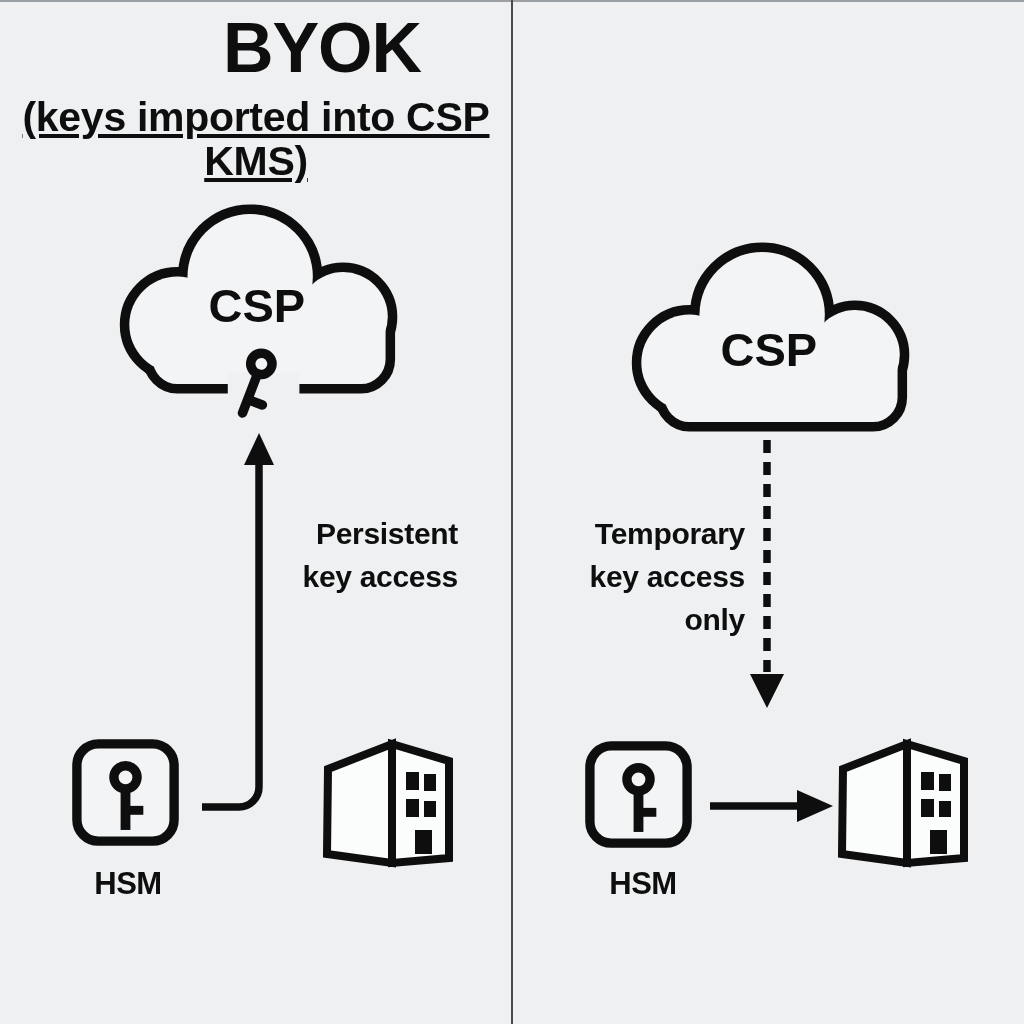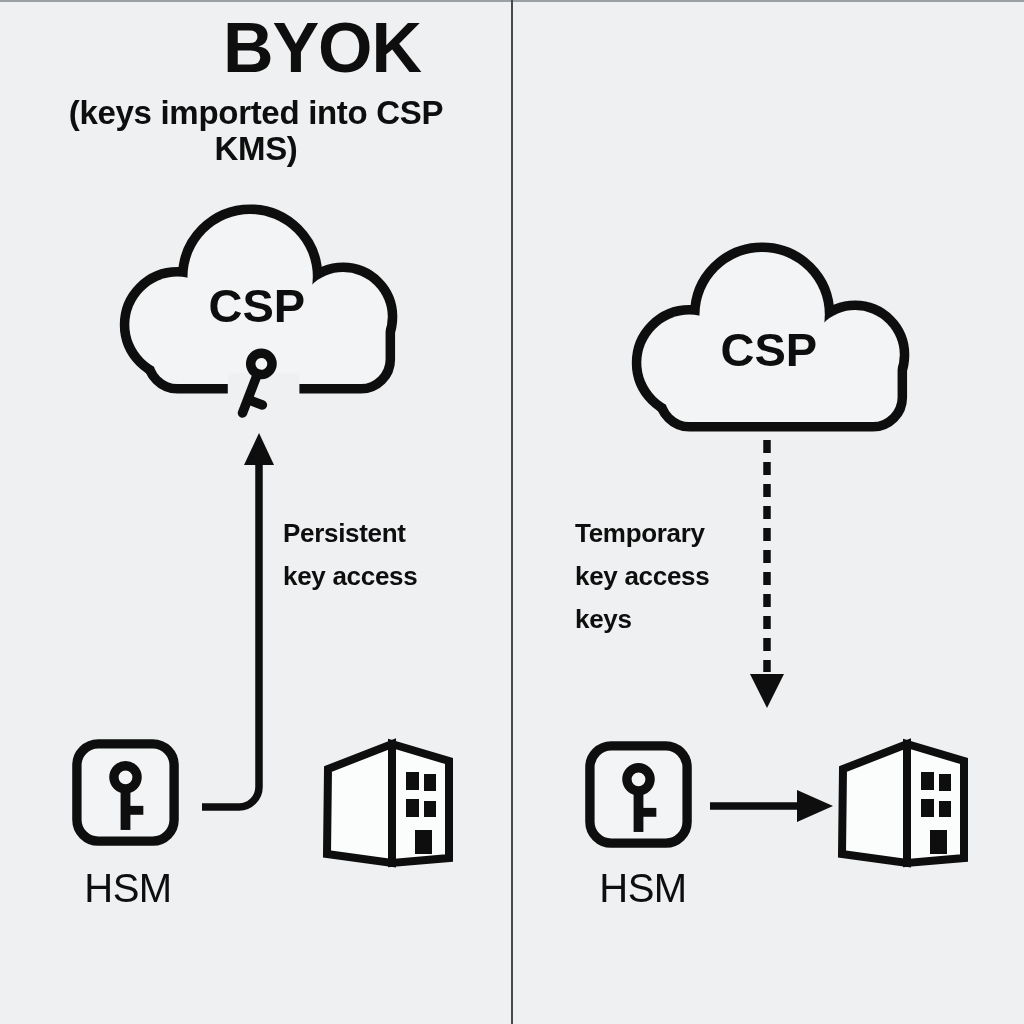--- a/index.html
+++ b/index.html
@@ -9,28 +9,28 @@
   *{margin:0;padding:0;box-sizing:border-box;}
   body{font-family:"Liberation Sans",sans-serif;background:#fff;}
   .canvas{position:relative;width:1024px;height:1024px;background:var(--background);overflow:hidden;}
   .top-border{position:absolute;left:0;top:0;width:1024px;height:2px;background:var(--topline);}
   .divider{position:absolute;left:511px;top:0;width:2px;height:1024px;background:var(--divider);}
   .panel{position:absolute;top:0;width:512px;height:1024px;}
   .panel.left{left:0;} .panel.right{left:512px;}
   .title{position:absolute;top:12px;left:0;width:576px;text-align:center;
          font-size:70px;font-weight:800;letter-spacing:-1px;color:var(--ink);line-height:1.05;margin-left:34px;}
   .subtitle{position:absolute;top:95px;left:16px;width:480px;text-align:center;
-         font-size:33px;font-weight:700;line-height:36px;letter-spacing:-0.3px;
-         white-space:pre-line;color:var(--ink);}
-  .flow-label{position:absolute;font-size:26px;font-weight:700;line-height:43px;
-         text-align:left;white-space:pre-line;color:var(--ink);letter-spacing:-0.3px;}
+         font-size:41px;font-weight:700;line-height:44px;letter-spacing:-0.3px;
+         white-space:pre-line;color:var(--ink);text-decoration:underline;}
+  .flow-label{position:absolute;font-size:30px;font-weight:700;line-height:43px;
+         text-align:right;white-space:pre-line;color:var(--ink);letter-spacing:-0.3px;}
   .flow-label.persistent{left:283px;top:512px;width:175px;}
   .flow-label.temporary{left:63px;top:512px;width:170px;}
   .hsm-label{position:absolute;top:866px;width:140px;text-align:center;
-         font-size:40px;font-weight:400;color:var(--ink);letter-spacing:-0.5px;}
+         font-size:31px;font-weight:700;color:var(--ink);letter-spacing:-0.5px;}
   .panel.left .hsm-label{left:58px;}
   .panel.right .hsm-label{left:61px;}
   svg{position:absolute;overflow:visible;}
   .cloud-left{left:118px;top:196px;}
   .cloud-right{left:118px;top:234px;}
   .uparrow{left:196px;top:428px;}
   .dasharrow{left:233px;top:432px;}
   .rightarrow{left:192px;top:786px;}
   .hsm-left{left:72px;top:739px;}
   .hsm-right{left:73px;top:741px;}
@@ -127,21 +127,21 @@
       <text class="cloud-text" x="124" y="118">CSP</text>
     </svg>
 
     <svg class="dasharrow" viewBox="0 0 44 285" width="44" height="285">
       <path class="stroke-ink" d="M22,8 V240" stroke-width="7.5" stroke-dasharray="13 9"></path>
       <polygon class="fill-ink" points="22,276 5,242 39,242"></polygon>
     </svg>
 
     <div class="flow-label temporary">Temporary
 key access
-keys</div>
+only</div>
 
     <svg class="hsm-right" viewBox="0 0 120 120" width="107" height="107">
       <rect class="shape-box" x="5.5" y="5.5" width="109" height="109" rx="24" stroke-width="10.5"></rect>
       <g>
         <circle class="stroke-ink" cx="60" cy="43" r="13" stroke-width="10.5"></circle>
         <path class="stroke-ink" d="M60,56 V102" stroke-width="11"></path>
         <path class="stroke-ink" d="M60,80 H80" stroke-width="10"></path>
       </g>
     </svg>
     <div class="hsm-label">HSM</div>

